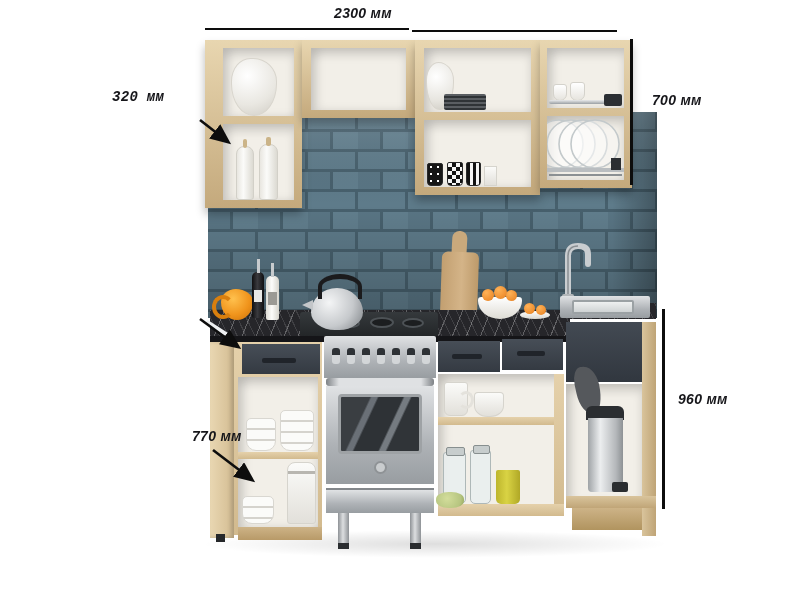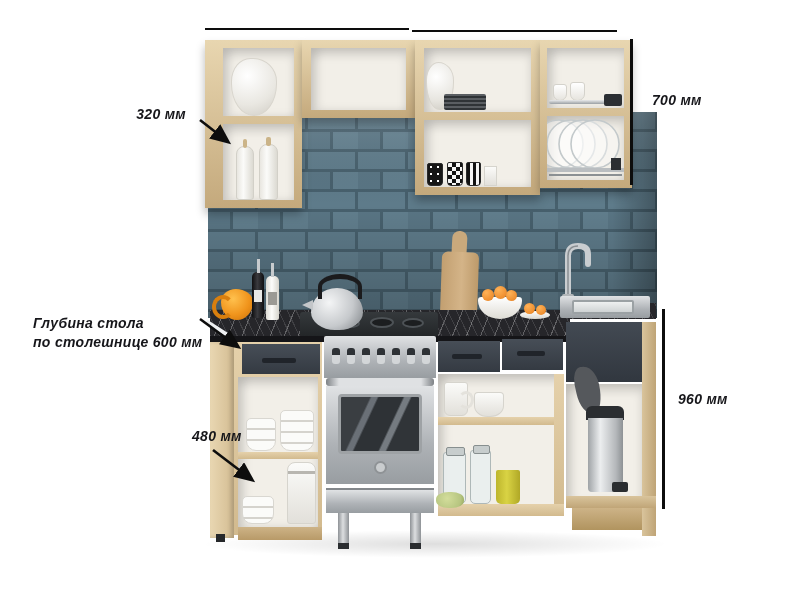--- a/index.html
+++ b/index.html
@@ -30,21 +30,21 @@
   .stack{background:repeating-linear-gradient(180deg,#fbfbf9 0 9px,#d5d3cd 9px 11px);
          border:1px solid #d9d7d1;border-radius:5px 5px 10px 10px;}
   .glassjar{background:rgba(233,238,238,.85);border:1.5px solid #aeb8b8;border-radius:3px 3px 5px 5px;}
 
   
   #dimw-label{left:288px;top:5px;width:150px;text-align:center;}
   #dimw-l1{left:205px;top:28px;width:204px;height:2px;}
   #dimw-l2{left:412px;top:30px;width:205px;height:2px;}
   #dimh600-line{left:630px;top:39px;width:3px;height:146px;}
   #dimh600-label{left:652px;top:92px;}
-  #dim320-label{left:112px;top:106px;width:74px;text-align:right;}
+  #dim320-label{left:112px;top:89px;width:74px;font-family:Liberation Mono, monospace;}
   #dim320-arrow{left:196px;top:112px;}
   #dimdepth-label{left:33px;top:314px;line-height:19px;}
   #dimdepth-arrow{left:196px;top:312px;}
   #dim480-label{left:192px;top:428px;}
   #dim480-arrow{left:206px;top:444px;}
   #dim850-line{left:662px;top:309px;width:3px;height:200px;}
   #dim850-label{left:678px;top:391px;}
 
   
   #wall{left:208px;top:112px;z-index:1;}
@@ -216,50 +216,47 @@
     background:linear-gradient(180deg,#cdb387,#b1945f);}
 
   #floorShadow{left:200px;top:530px;width:470px;height:28px;z-index:1;
     background:radial-gradient(ellipse at 50% 50%,rgba(0,0,0,.13),rgba(0,0,0,0) 70%);}
 </style>
 </head>
 <body>
 
 <div class="stage">
 
+  <div class="abs dim" id="dimw-label">2300 мм</div>
   <div class="abs dimline" id="dimw-l1"></div>
   <div class="abs dimline" id="dimw-l2"></div>
 
   <div class="abs dimline" id="dimh600-line"></div>
   <div class="abs dim" id="dimh600-label">700 мм</div>
 
   <div class="abs dim" id="dim320-label">320 мм</div>
   <svg class="abs arrow" id="dim320-arrow" width="40" height="36">
     <defs>
         <marker id="ah1" markerWidth="9" markerHeight="8" refX="6" refY="3.5" orient="auto">
           <path d="M0,0 L8,3.5 L0,7 z" fill="#0d0d0d"></path>
         </marker>
       </defs>
     <line x1="4" y1="8" x2="31" y2="29" stroke="#0d0d0d" stroke-width="2.6" marker-end="url(#ah1)"></line>
   </svg>
 
-  <div class="abs dim" id="dimdepth-label">
-    <div>Глубина стола</div>
-    <div>по  столешнице 600 мм</div>
-  </div>
   <svg class="abs arrow" id="dimdepth-arrow" width="52" height="42">
     <defs>
         <marker id="ah2" markerWidth="9" markerHeight="8" refX="6" refY="3.5" orient="auto">
           <path d="M0,0 L8,3.5 L0,7 z" fill="#0d0d0d"></path>
         </marker>
       </defs>
     <line x1="4" y1="7" x2="41" y2="34" stroke="#0d0d0d" stroke-width="2.6" marker-end="url(#ah2)"></line>
   </svg>
 
-  <div class="abs dim" id="dim480-label">480 мм</div>
+  <div class="abs dim" id="dim480-label">770 мм</div>
   <svg class="abs arrow" id="dim480-arrow" width="52" height="42">
     <defs>
         <marker id="ah3" markerWidth="9" markerHeight="8" refX="6" refY="3.5" orient="auto">
           <path d="M0,0 L8,3.5 L0,7 z" fill="#0d0d0d"></path>
         </marker>
       </defs>
     <line x1="7" y1="6" x2="45" y2="35" stroke="#0d0d0d" stroke-width="2.6" marker-end="url(#ah3)"></line>
   </svg>
 
   <div class="abs dimline" id="dim850-line"></div>

